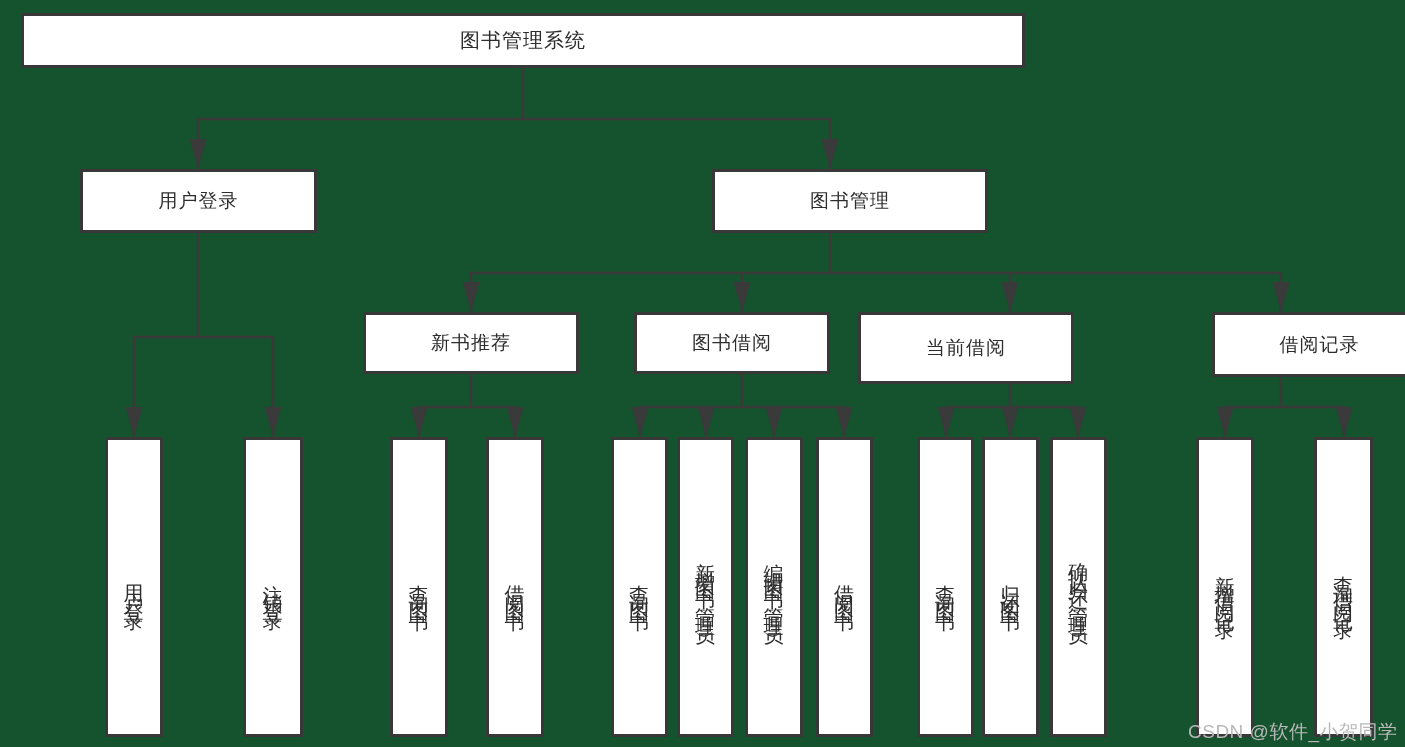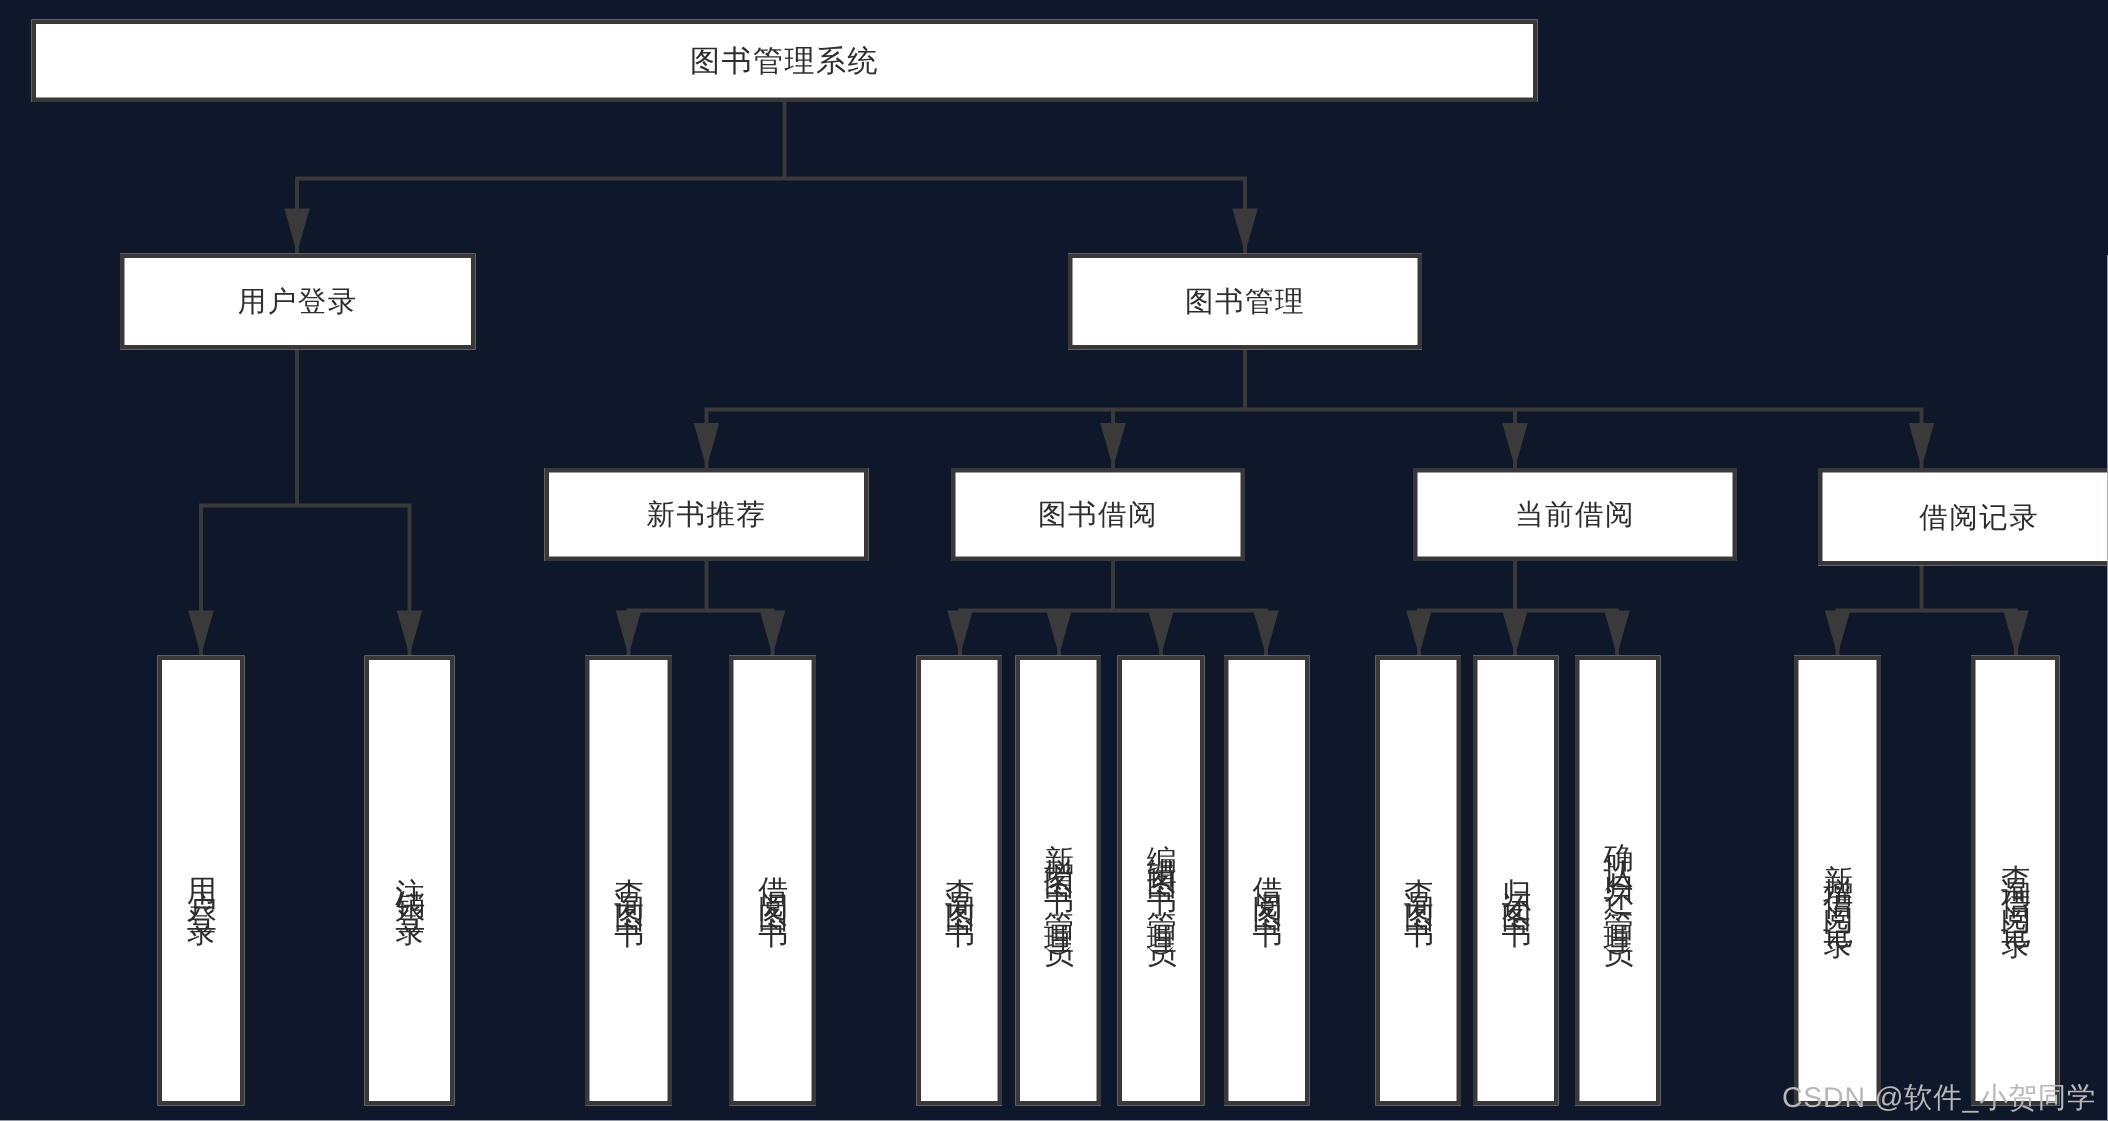--- a/index.html
+++ b/index.html
@@ -1,20 +1,20 @@
 <!DOCTYPE html>
 <html><head>
 <meta charset="utf-8">
 <style>
   html, body { margin: 0; padding: 0; background: #ffffff; }
   .canvas {
     position: relative;
     width: 1405px;
     height: 747px;
-    background: #0f172a;
+    background: #14532d;
     font-family: "Liberation Sans", "DejaVu Sans", sans-serif;
     overflow: hidden;
   }
   .connectors {
     position: absolute;
     left: 0; top: 0;
     width: 1405px; height: 747px;
     pointer-events: none;
   }
   .connectors path.wire {
@@ -103,31 +103,31 @@
     <path class="arrowhead" d="M1335.5 407 L1352.5 407 L1344 437 Z"></path>
   </svg>
 
   <div class="node h root" style="left:21px;top:13px;width:1004px;height:55px">
     <span>图书管理系统</span>
   </div>
 
   <div class="node h" style="left:80px;top:169px;width:237px;height:64px">
     <span>用户登录</span>
   </div>
-  <div class="node h" style="left:712px;top:169px;width:236px;height:64px">
+  <div class="node h" style="left:712px;top:169px;width:276px;height:64px">
     <span>图书管理</span>
   </div>
 
   <div class="node h" style="left:363px;top:312px;width:216px;height:62px">
     <span>新书推荐</span>
   </div>
   <div class="node h" style="left:634px;top:312px;width:196px;height:62px">
     <span>图书借阅</span>
   </div>
-  <div class="node h" style="left:942px;top:312px;width:216px;height:62px">
+  <div class="node h" style="left:858px;top:312px;width:216px;height:72px">
     <span>当前借阅</span>
   </div>
   <div class="node h" style="left:1212px;top:312px;width:215px;height:65px">
     <span>借阅记录</span>
   </div>
 
   <div class="node v" style="left:105px;top:437px;width:58px;height:300px">
     <span>用户登录</span>
   </div>
   <div class="node v" style="left:243px;top:437px;width:60px;height:300px">

